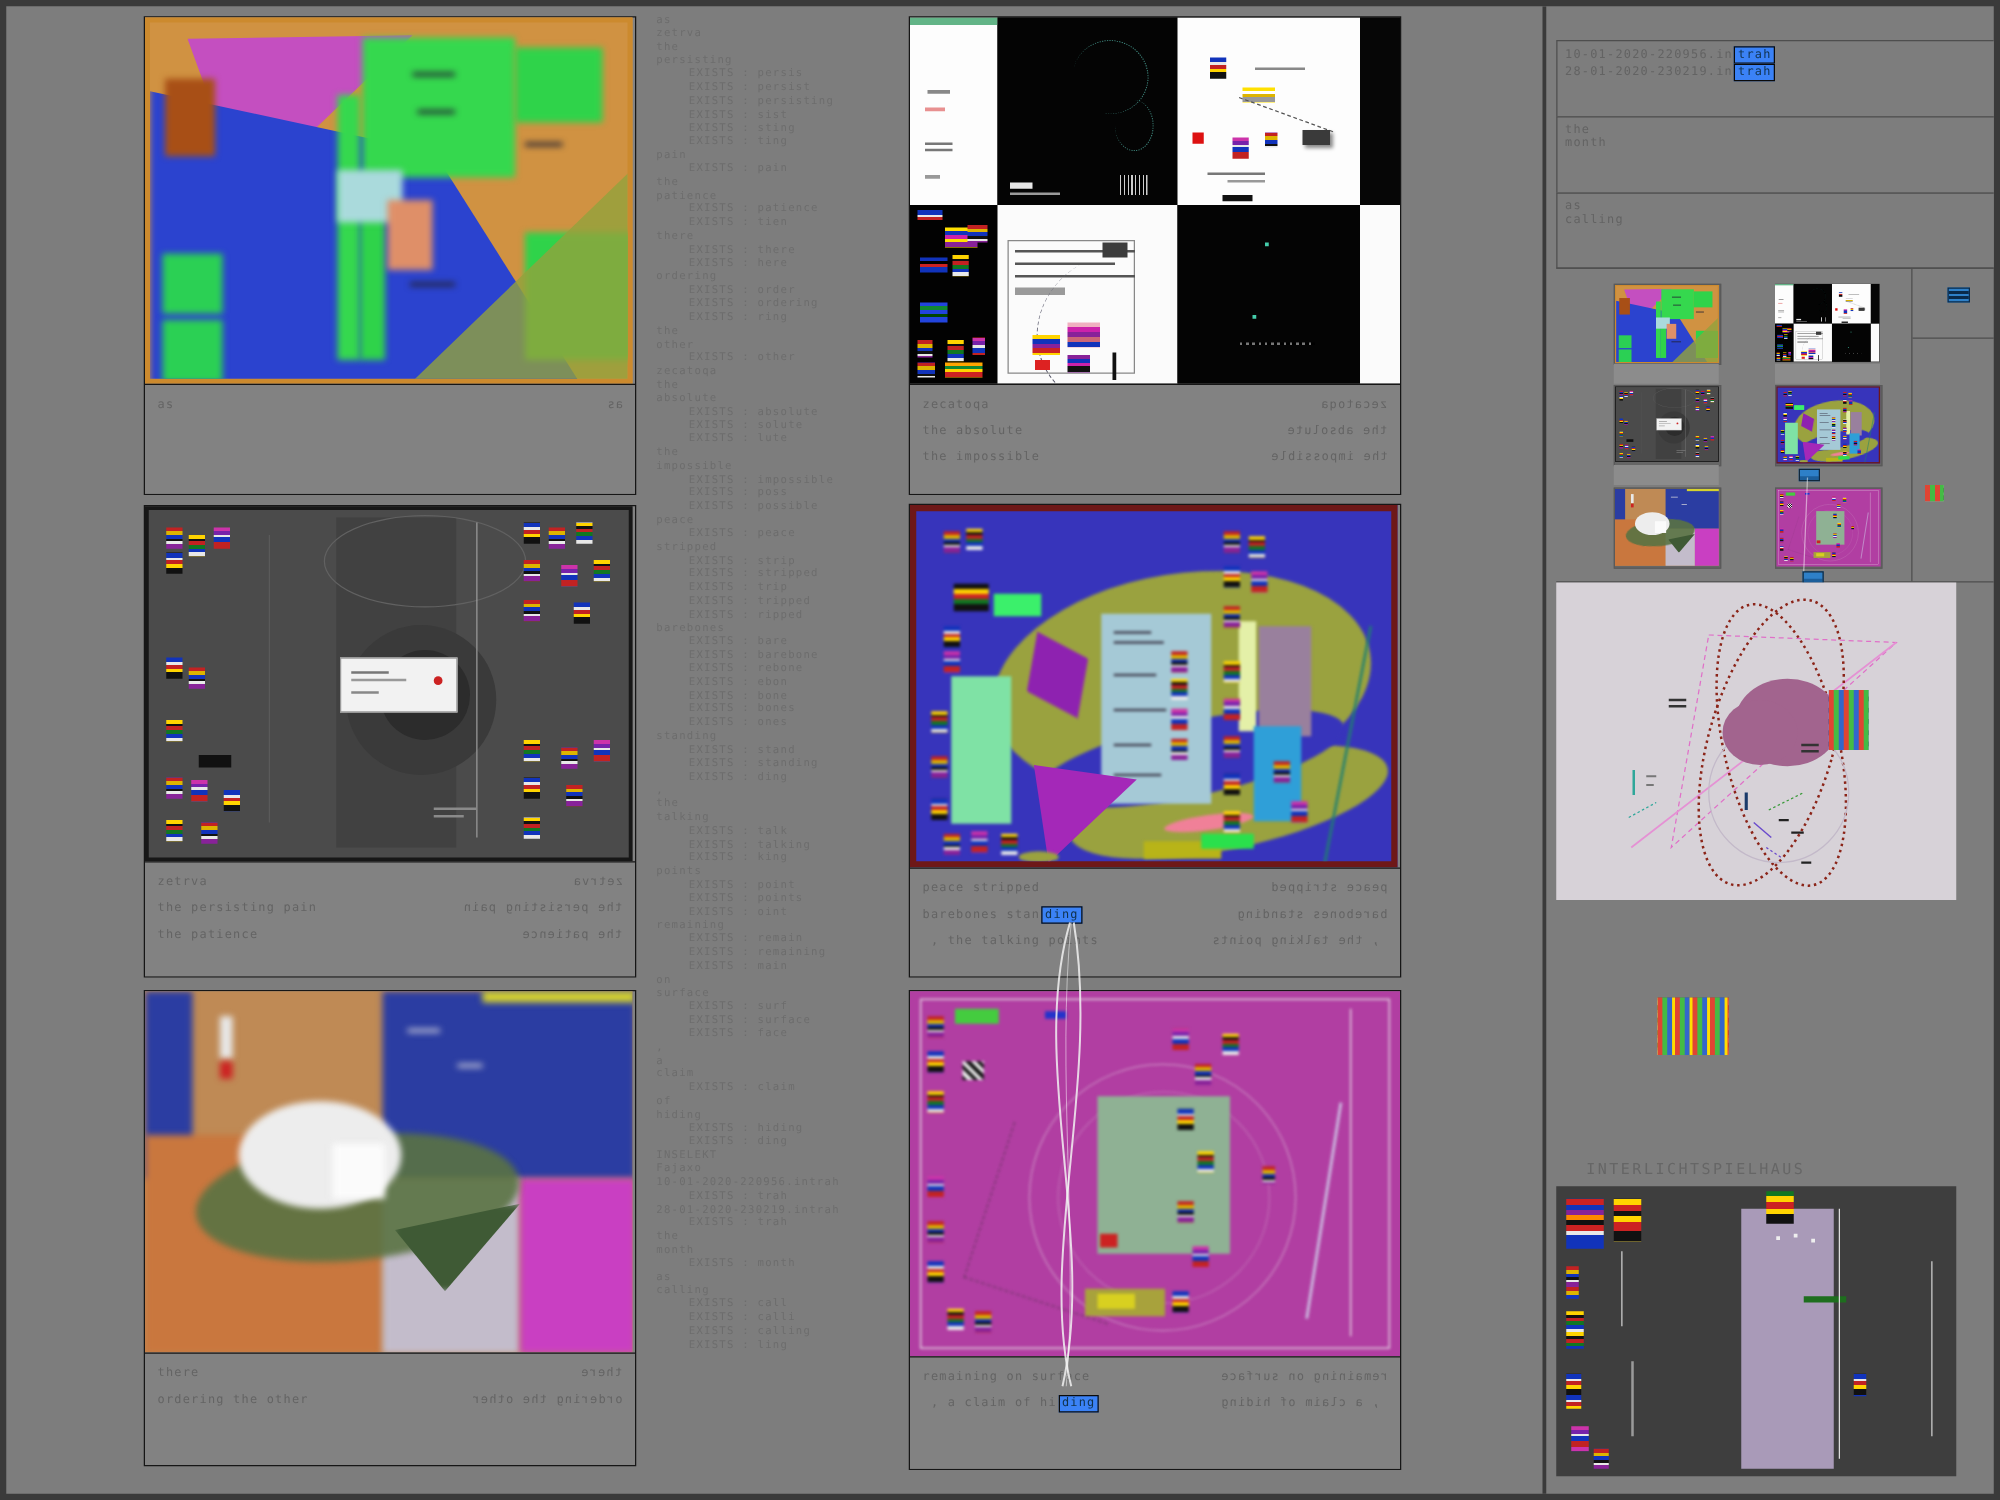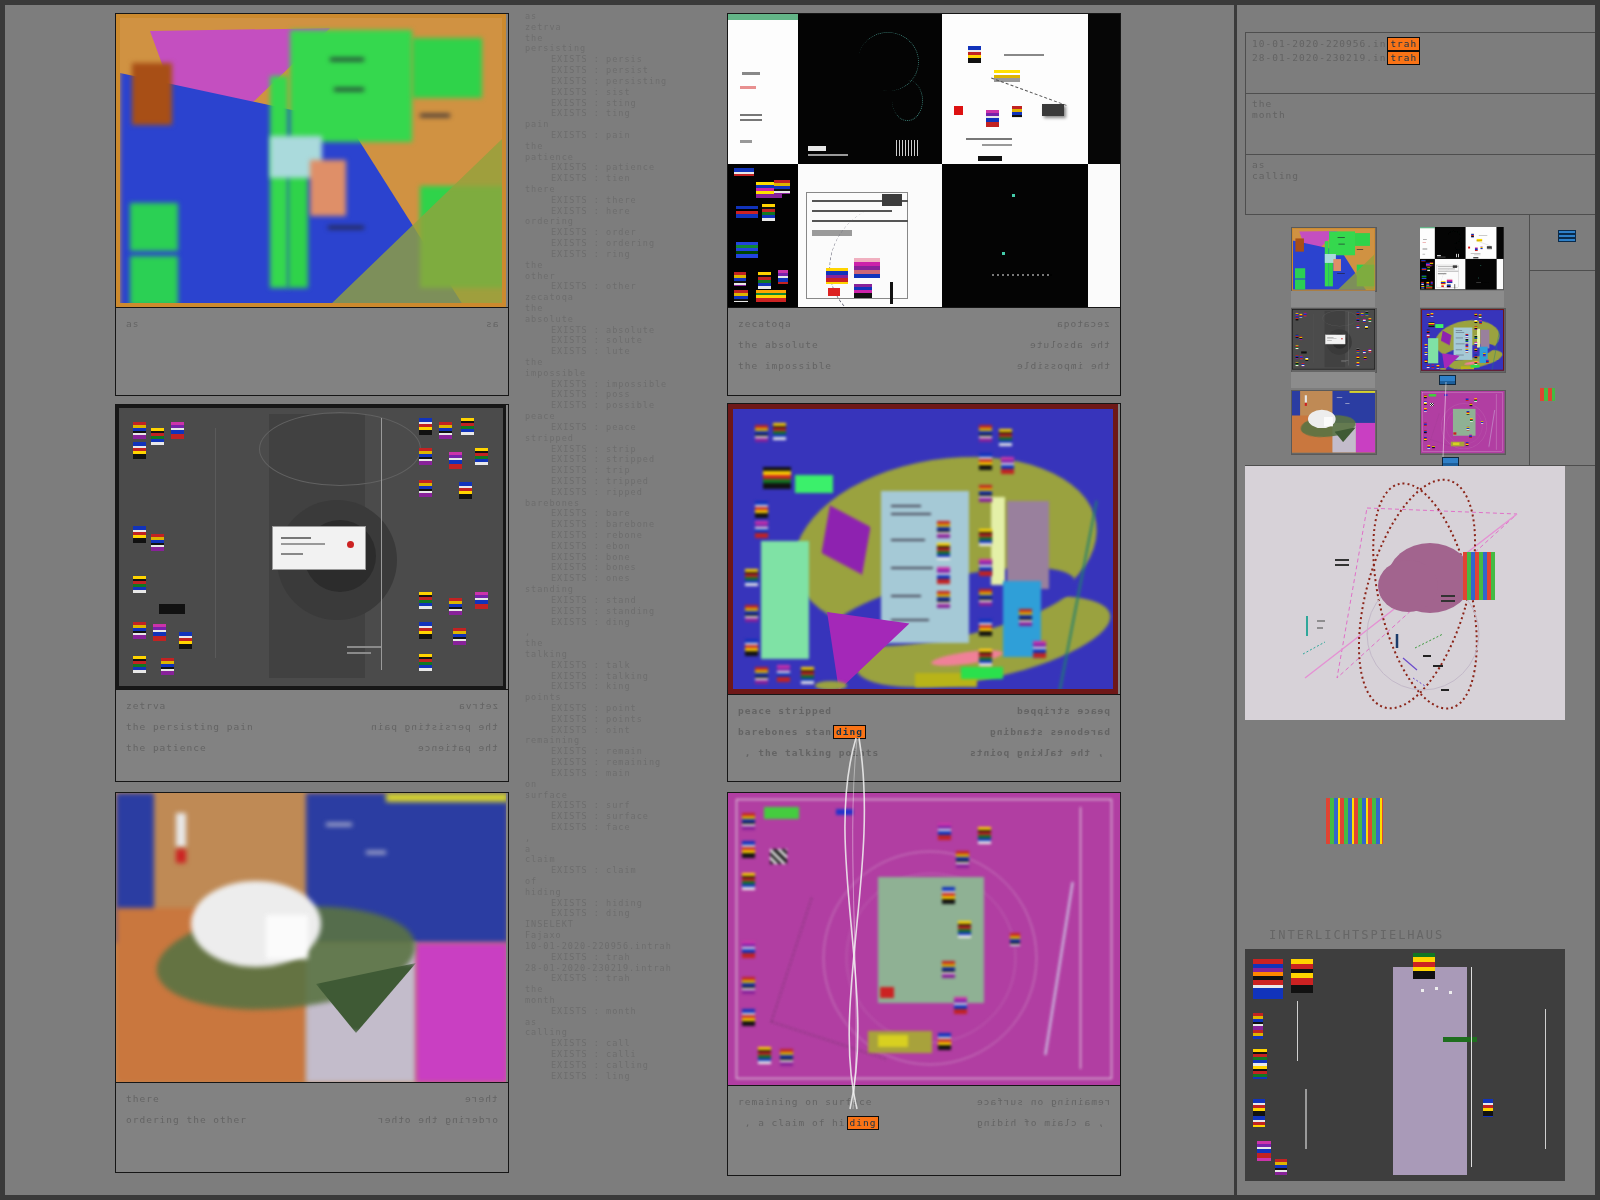--- a/index.html
+++ b/index.html
@@ -9,21 +9,21 @@
   .abs{position:absolute;}
   
   .frame{position:absolute;border:1px solid #161616;background:#828282;}
   .art{position:relative;overflow:hidden;}
   .blur2>*{filter:blur(2.5px);} .blur1>*{filter:blur(1.4px);}
   .caption{position:relative;background:#828282;border-top:1px solid #161616;
            font-size:9.5px;letter-spacing:1px;color:#646464;overflow:hidden;}
   .cap-row{position:relative;height:21px;line-height:21px;padding:0 10px;
            display:flex;justify-content:space-between;white-space:pre;}
   .cap-right{display:inline-block;transform:scaleX(-1);}
-  .hl{display:inline-block;background:#f97316;color:#10324d;border:1px solid #0b0b0b;
+  .hl{display:inline-block;background:#3b82f6;color:#10324d;border:1px solid #0b0b0b;
       padding:0 2px;margin-left:1px;line-height:12px;}
   
   #listing{position:absolute;left:520px;top:6px;width:200px;height:1072px;
            font-size:8.5px;line-height:10.82px;letter-spacing:1px;color:#6d6d6d;
            white-space:pre;overflow:hidden;}
   #listing .ex{padding-left:26px;}
   
   .sbox{position:absolute;border:1px solid #4e4e4e;background:#7d7d7d;
         font-size:9.5px;letter-spacing:1px;color:#636363;white-space:pre-line;
         padding:4px 6px;box-sizing:border-box;}
@@ -268,21 +268,21 @@
         <div class="stk c" style="left:246px;top:120px;"></div>
       <div class="stk d" style="left:246px;top:150px;"></div>
         <div class="stk" style="left:246px;top:180px;"></div>
       <div class="stk b" style="left:246px;top:210px;"></div>
         <div class="stk c" style="left:246px;top:240px;"></div>
       <div class="stk" style="left:286px;top:200px;"></div>
         <div class="stk d" style="left:300px;top:232px;"></div>
       <div class="abs" style="left:344px;top:90px;width:2px;height:195px;background:#1f7f6f;transform:rotate(11deg);"></div>
       <div class="abs" style="left:82px;top:272px;width:32px;height:9px;background:#9aa23f;border-radius:50%;"></div>
     </div>
-    <div class="caption" style="height:81px;padding-top:5px;font-weight:bold;">
+    <div class="caption" style="height:81px;padding-top:5px;">
         <div class="cap-row"><span>peace stripped</span><span class="cap-right">peace stripped</span></div>
         <div class="cap-row"><span>barebones stan<span class="hl">ding</span></span><span class="cap-right">barebones standing</span></div>
         <div class="cap-row"><span> , the talking points</span><span class="cap-right"> , the talking points</span></div>
       </div>
   </div>
 
   <div class="frame" style="left:722px;top:787px;width:392px;">
     <div id="art6" class="art blur1" style="width:392px;height:292px;background:#b13ea2;">
       <div class="abs" style="left:8px;top:6px;width:374px;height:278px;border:1px solid #e9e9e9;"></div>
       <div class="abs" style="left:95px;top:58px;width:212px;height:212px;border:1px solid rgba(235,235,235,.45);border-radius:50%;"></div>

